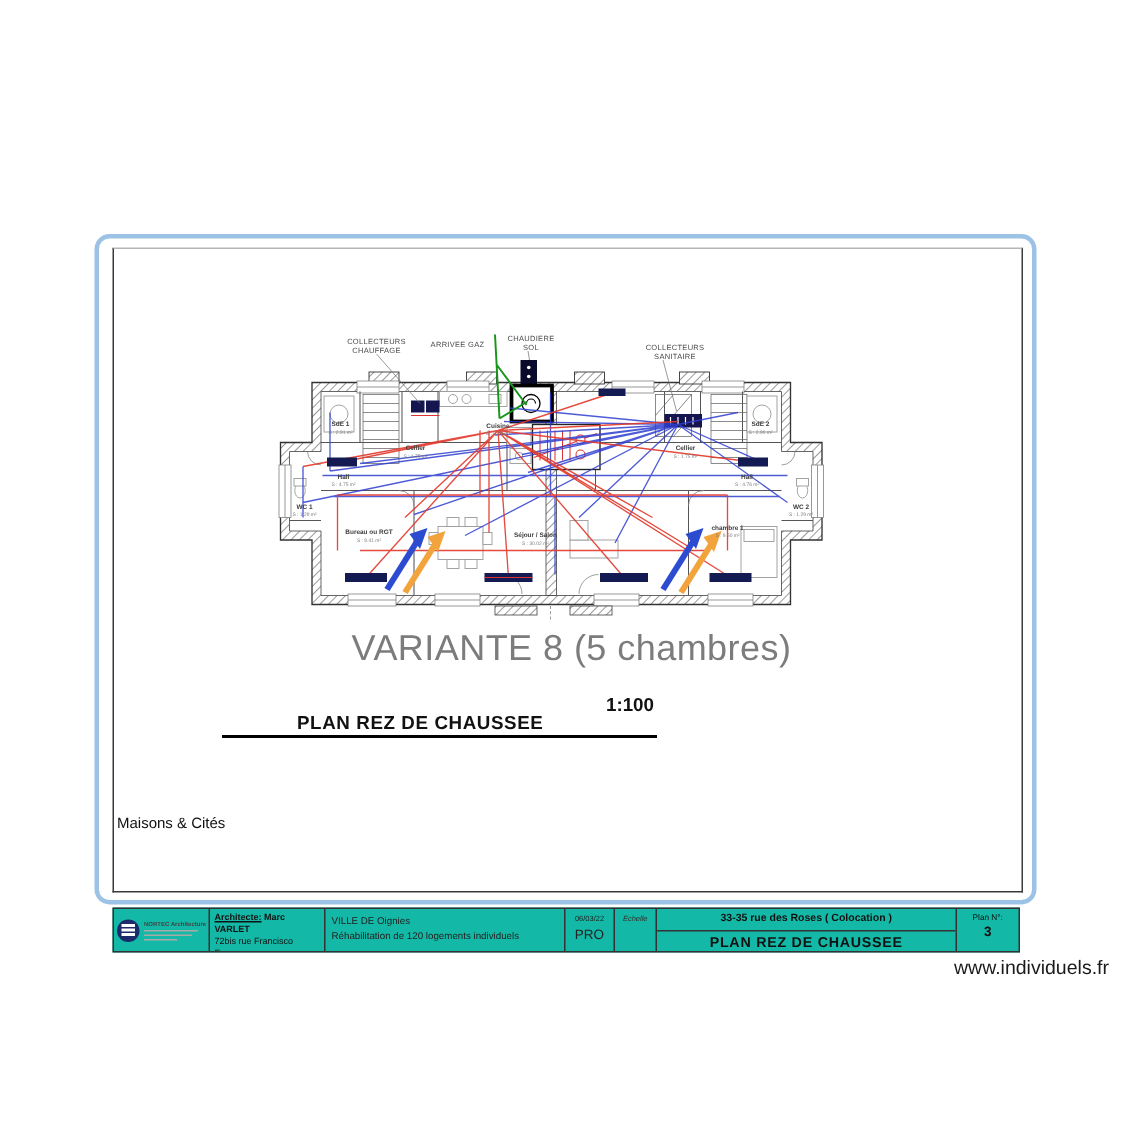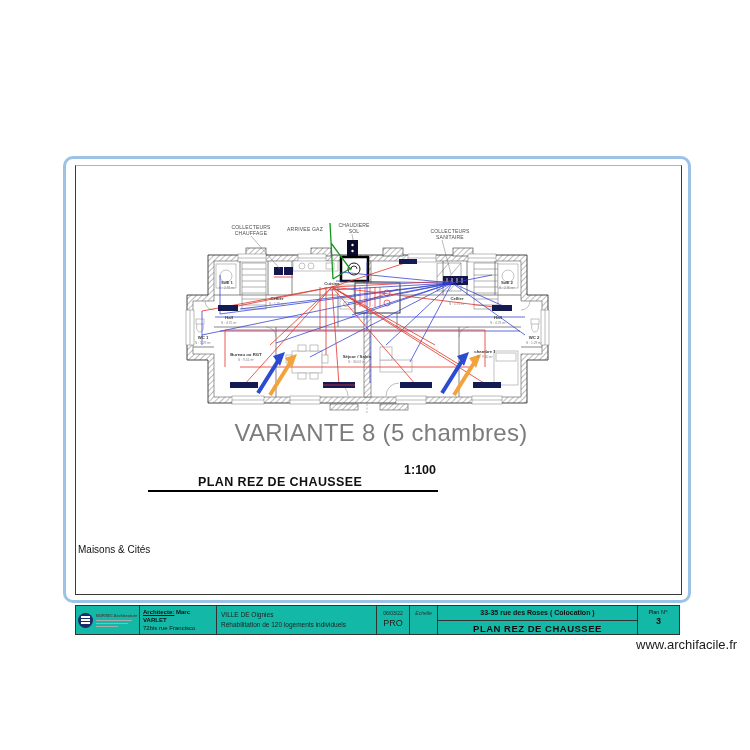--- a/index.html
+++ b/index.html
@@ -317,13 +317,13 @@
   <div class="tb-cell tb-title">
     <div class="r1">33-35 rue des Roses ( Colocation )</div>
     <div class="r2">PLAN REZ DE CHAUSSEE</div>
   </div>
   <div class="tb-cell tb-plan">
     <div class="l">Plan N°:</div>
     <div class="n">3</div>
   </div>
 </div>
 
-<div class="abs watermark">www.archifacile.fr</div>
+<div class="abs watermark">www.individuels.fr</div>
 
 </body></html>

